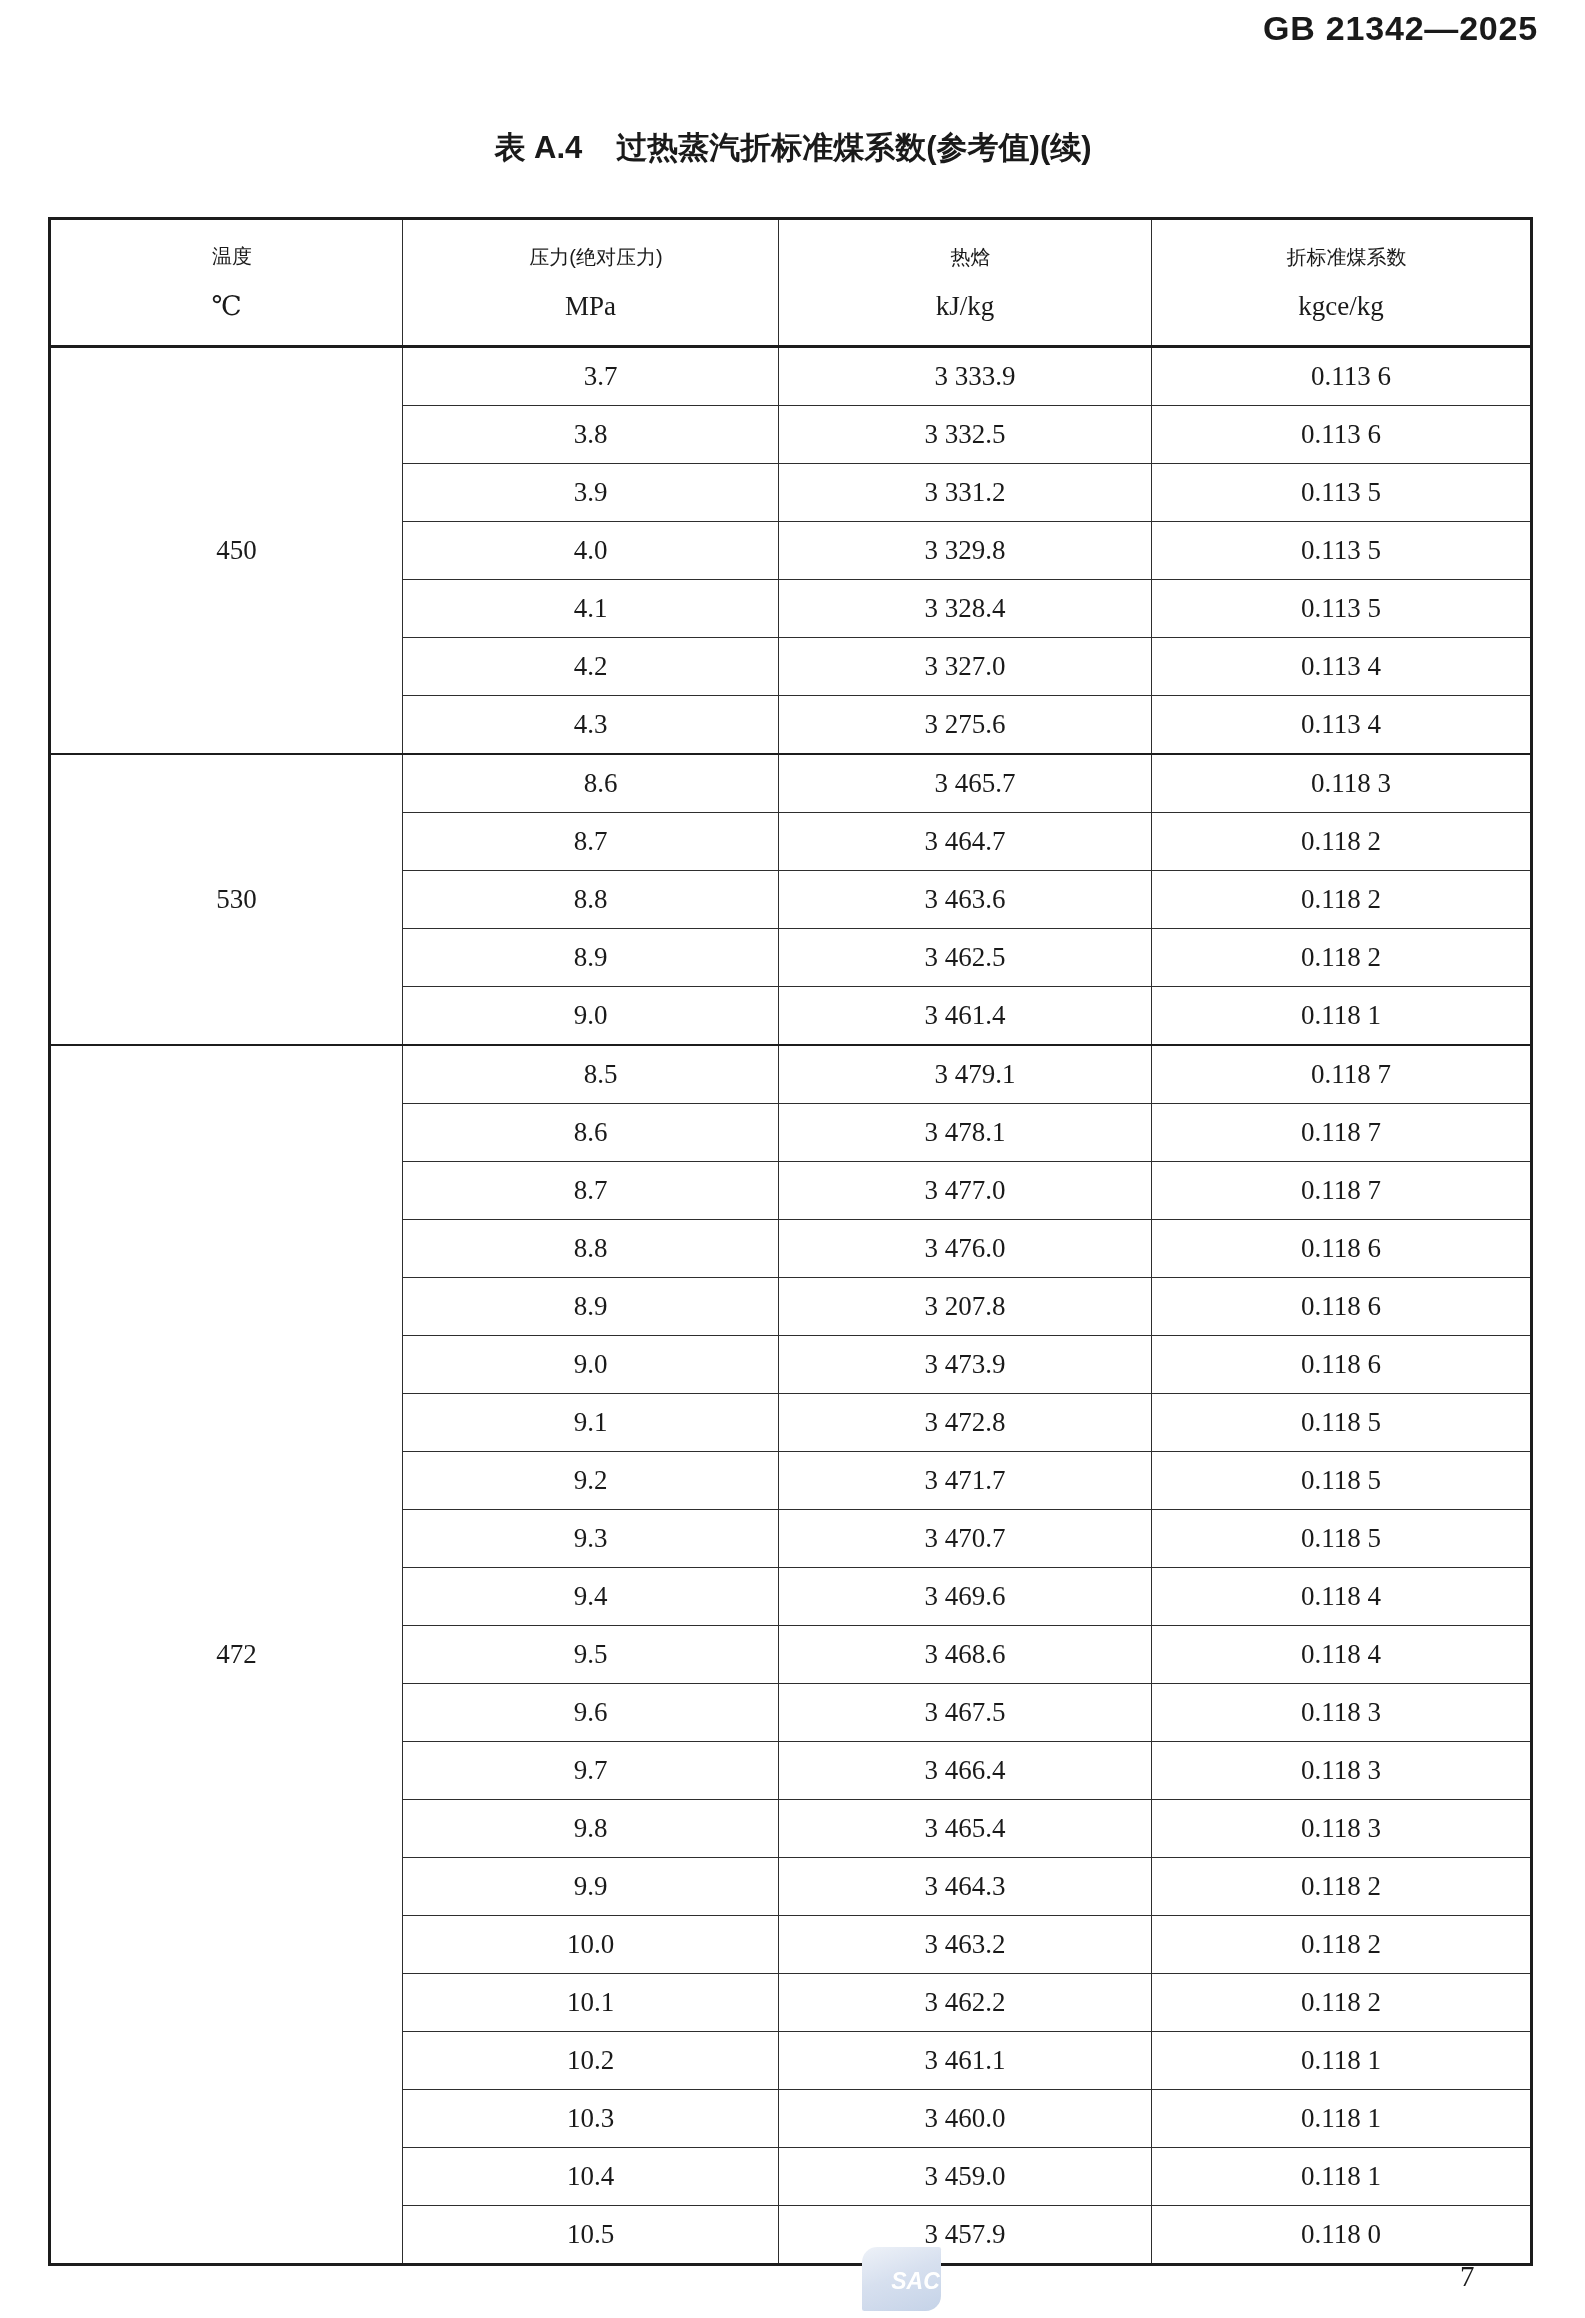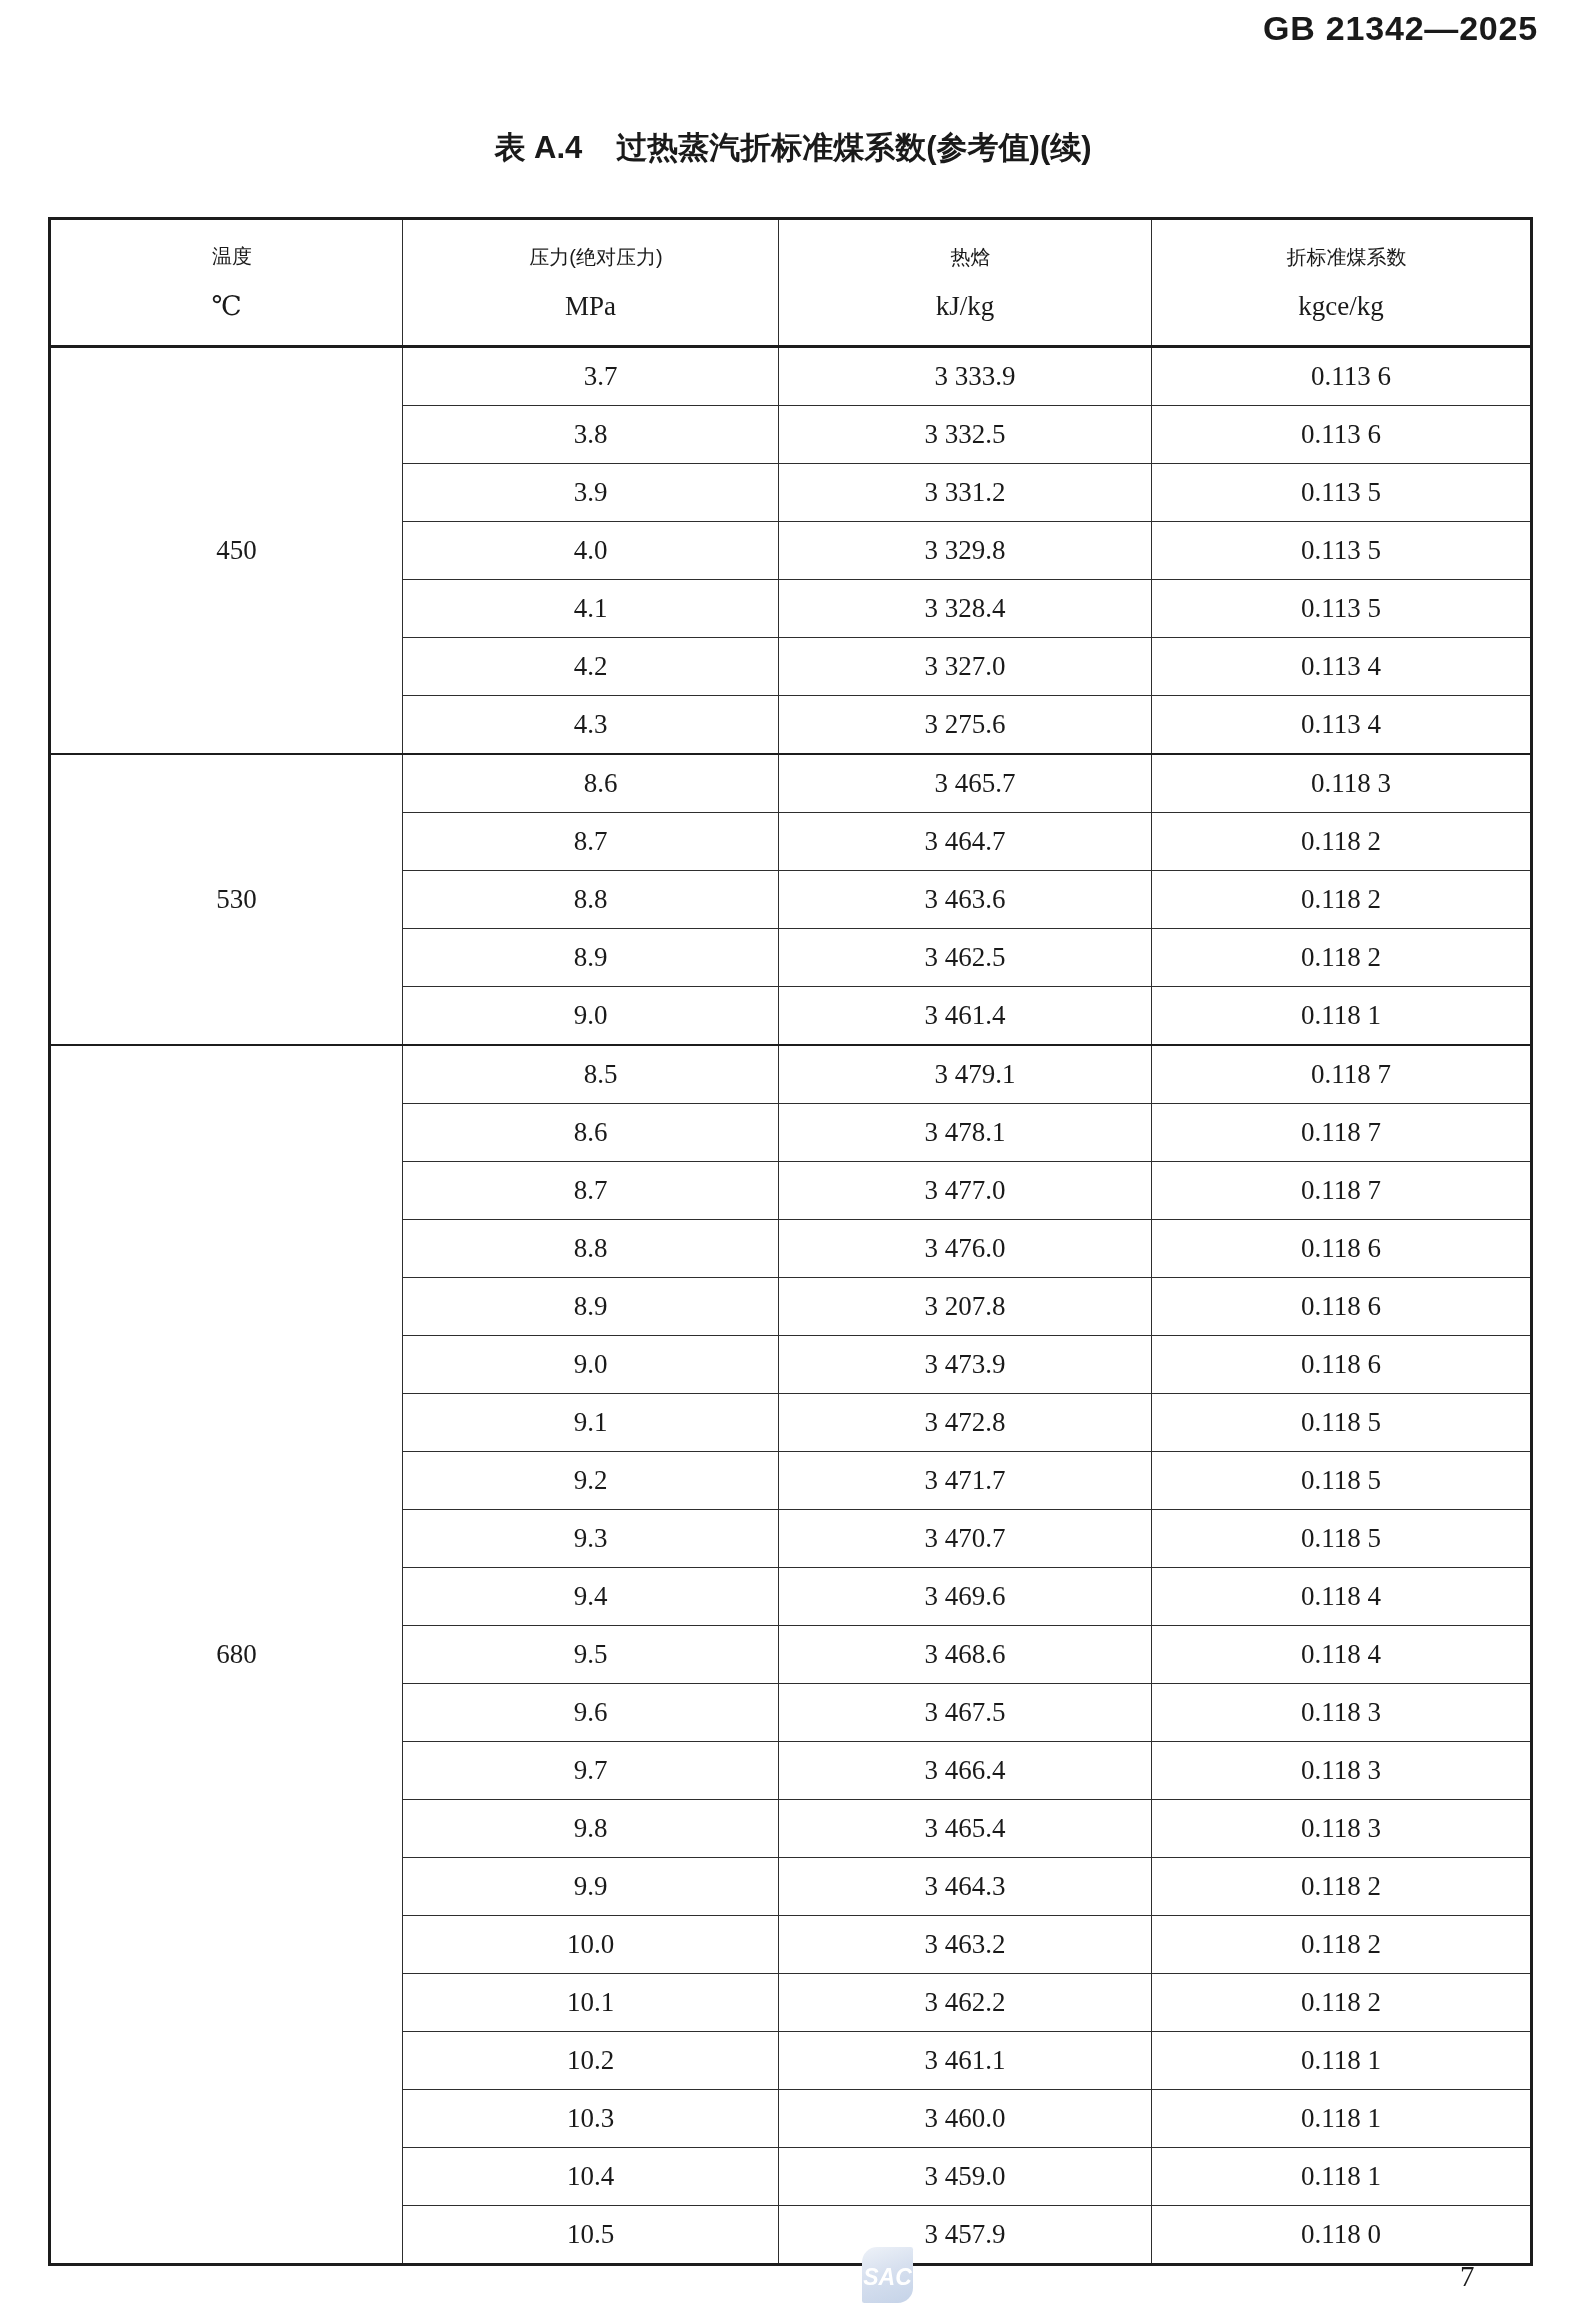--- a/index.html
+++ b/index.html
@@ -54,25 +54,26 @@
   .coef-table tbody td {
     height: 57px;
     font-size: 27px;
     font-family: "Liberation Serif", "DejaVu Serif", serif;
   }
   .coef-table tbody tr.group-start td { border-top: 2.3px solid #1c1c1c; padding-left: 20px; }
   .coef-table .temp-cell { font-size: 27px; }
   .sac-logo {
     position: absolute;
     left: 862px; top: 2247px;
-    width: 51px; height: 56px;
+    width: 51px; height: 64px;
     background: linear-gradient(160deg, #eef2f8 0%, #d7e0ef 45%, #c5d3e8 100%);
     border-radius: 15.3px 2.3px 15.3px 2.3px;
     display: flex; align-items: center; justify-content: center;
     overflow: hidden;
+    padding-left: 28px;
   }
   .sac-logo .logo-text {
     color: #ffffff;
     font-style: italic;
     font-weight: bold;
     font-size: 23px;
     letter-spacing: 0px;
     transform: translateY(1.5px);
     font-family: "Liberation Sans", sans-serif;
   }
@@ -176,21 +177,21 @@
         <td>8.9</td>
         <td>3 462.5</td>
         <td>0.118 2</td>
       </tr>
       <tr>
         <td>9.0</td>
         <td>3 461.4</td>
         <td>0.118 1</td>
       </tr>
       <tr class="group-start">
-        <td rowspan="21" class="temp-cell">680</td>
+        <td rowspan="21" class="temp-cell">472</td>
         <td>8.5</td>
         <td>3 479.1</td>
         <td>0.118 7</td>
       </tr>
       <tr>
         <td>8.6</td>
         <td>3 478.1</td>
         <td>0.118 7</td>
       </tr>
       <tr>

